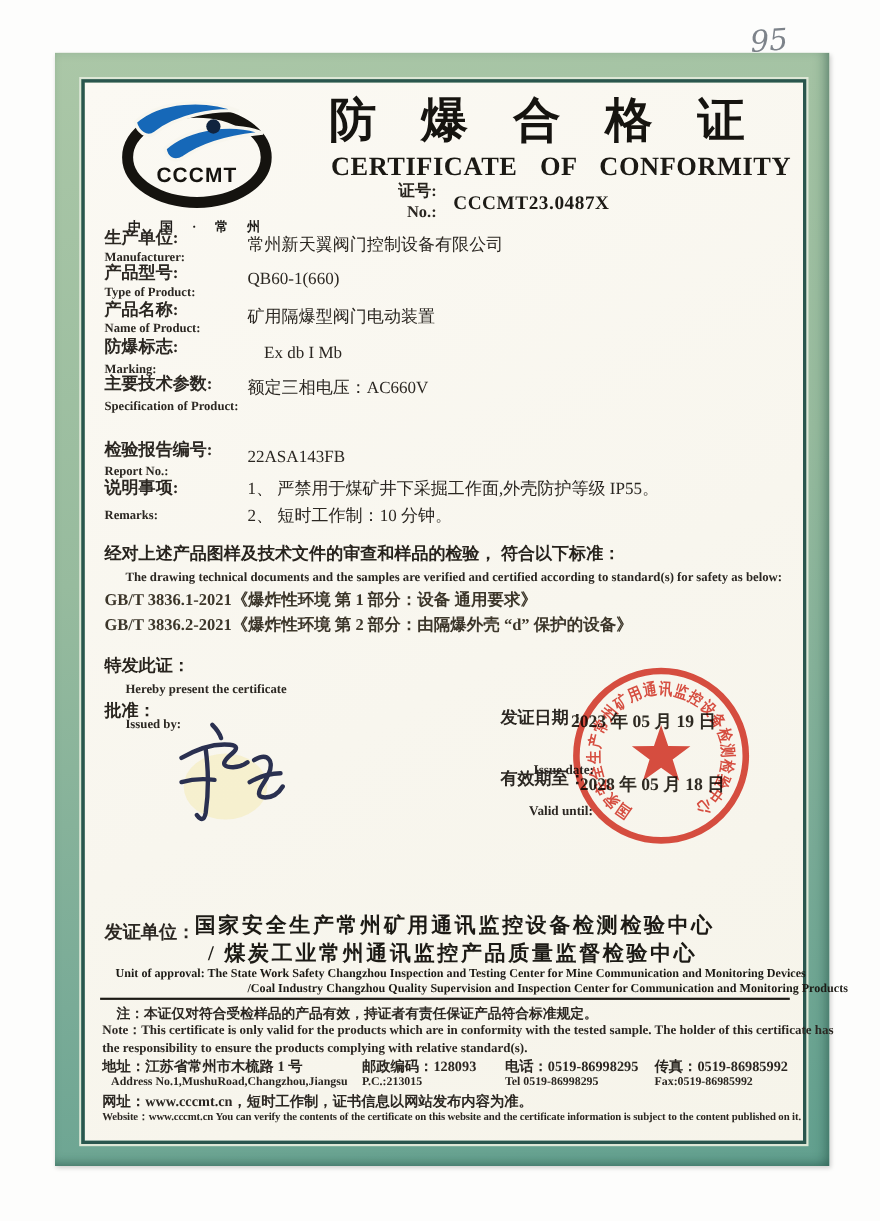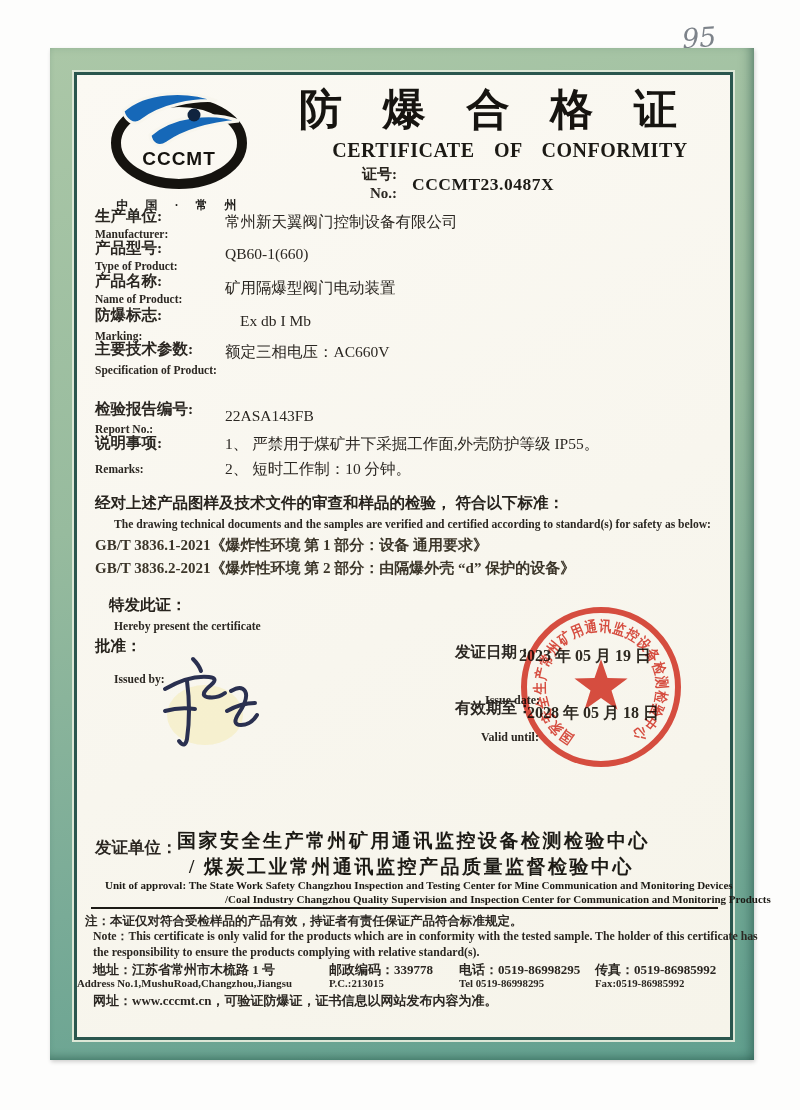--- a/index.html
+++ b/index.html
@@ -21,21 +21,21 @@
     position:absolute;left:24px;top:24px;right:21px;bottom:20px;
     background:linear-gradient(150deg,#fbf9f3 0%,#f8f6ee 55%,#f6f4ea 100%);
     border:3px solid #2a564e;box-shadow:0 0 0 2px #dde7d6;
   }
   .abs{position:absolute;}
   .cn{font-weight:bold;color:#27231d;}
   .en{font-weight:bold;color:#2b2722;}
   
   .logo-cn{font-size:12px;letter-spacing:7px;color:#1f1d1a;font-weight:bold;}
   .title-cn{font-size:43px;font-weight:600;letter-spacing:15px;color:#161410;white-space:nowrap;}
-  .title-en{font-size:20px;font-weight:bold;letter-spacing:.5px;word-spacing:14px;color:#1b1914;}
+  .title-en{font-size:24px;font-weight:bold;letter-spacing:.5px;word-spacing:14px;color:#1b1914;}
   .certno-label{font-size:15px;text-align:right;line-height:19px;}
   .certno-val{font-size:17.5px;font-weight:bold;letter-spacing:.5px;color:#1d1b16;}
   
   .flabel-cn{font-size:15.5px;font-weight:bold;white-space:nowrap;}
   .flabel-en{font-size:11.5px;font-weight:bold;white-space:nowrap;margin-top:1px;}
   .fval{font-size:15.5px;white-space:nowrap;}
   .std{font-size:15px;font-weight:bold;color:#3c362a;white-space:nowrap;}
   .small-en{font-size:11.6px;font-weight:bold;white-space:nowrap;margin-left:19px;}
   
   .date-cn{font-size:15.5px;font-weight:bold;white-space:nowrap;}
@@ -121,24 +121,24 @@
       <div class="flabel-en" style="margin-top:9px;">Remarks:</div>
     </div>
     <div class="abs fval" style="left:148px;top:359px;">1、 严禁用于煤矿井下采掘工作面,外壳防护等级 IP55。</div>
     <div class="abs fval" style="left:148px;top:384px;">2、 短时工作制：10 分钟。</div>
 
     <div class="abs cn" style="left:18px;top:418px;font-size:15.5px;">经对上述产品图样及技术文件的审查和样品的检验， 符合以下标准：</div>
     <div class="abs small-en" style="left:18px;top:443px;">The drawing technical documents and the samples are verified and certified according to standard(s) for safety as below:</div>
     <div class="abs std" style="left:18px;top:461px;">GB/T 3836.1-2021《爆炸性环境 第 1 部分：设备 通用要求》</div>
     <div class="abs std" style="left:18px;top:484px;text-align:right;">GB/T 3836.2-2021《爆炸性环境 第 2 部分：由隔爆外壳 “d” 保护的设备》</div>
 
-    <div class="abs cn" style="left:32px;top:520px;font-size:15.5px;">特发此证：</div>
+    <div class="abs cn" style="left:18px;top:520px;font-size:15.5px;">特发此证：</div>
     <div class="abs small-en" style="left:18px;top:545px;">Hereby present the certificate</div>
     <div class="abs cn" style="left:18px;top:561px;font-size:15.5px;">批准：</div>
-    <div class="abs small-en" style="left:18px;top:598px;">Issued by:</div>
+    <div class="abs small-en" style="left:18px;top:577px;">Issued by:</div>
 
     <div class="abs" style="left:58px;top:570px;">
       <svg width="150" height="125" viewBox="0 0 150 125">
         <ellipse cx="70" cy="70" rx="38" ry="30" fill="#f5e9a8" opacity="0.45"></ellipse>
         <g fill="none" stroke="#2a3050" stroke-width="4" stroke-linecap="round">
           <path d="M58,14 q6,6 8,12"></path>
           <path d="M30,44 q24,-14 44,-12 q10,1 2,8 q-12,10 -4,12 q10,2 18,-4"></path>
           <path d="M52,36 q4,30 0,58 q-2,10 -8,2"></path>
           <path d="M30,66 q14,-4 30,-2"></path>
           <path d="M96,46 q10,-6 14,0 q4,7 -6,22 q-8,12 2,12 q10,0 16,-10"></path>
@@ -169,30 +169,31 @@
       </svg>
     </div>
 
     <div class="abs appr-label" style="left:18px;top:762px;">发证单位：</div>
     <div class="abs appr-line" style="left:100px;top:753px;">国家安全生产常州矿用通讯监控设备检测检验中心</div>
     <div class="abs appr-line" style="left:112px;top:779px;">/ 煤炭工业常州通讯监控产品质量监督检验中心</div>
     <div class="abs appr-en" style="left:28px;top:804px;">Unit of approval:  The State Work Safety Changzhou Inspection and Testing Center for Mine Communication and Monitoring Devices</div>
     <div class="abs appr-en" style="left:148px;top:818px;">/Coal Industry Changzhou Quality Supervision and Inspection Center for Communication and Monitoring Products</div>
     <div class="rule"></div>
 
-    <div class="abs note" style="left:8px;top:838px;">注：本证仅对符合受检样品的产品有效，持证者有责任保证产品符合标准规定。</div>
+    <div class="abs note" style="left:29px;top:838px;">注：本证仅对符合受检样品的产品有效，持证者有责任保证产品符合标准规定。</div>
     <div class="abs note-en" style="left:16px;top:854px;">Note：This certificate is only valid for the products which are in conformity with the tested sample. The holder of this certificate has</div>
     <div class="abs note-en" style="left:16px;top:870px;">the responsibility to ensure the products complying with relative standard(s).</div>
 
     <div class="abs contact-cn" style="left:16px;top:886px;">地址：江苏省常州市木梳路 1 号</div>
-    <div class="abs contact-cn" style="left:252px;top:886px;">邮政编码：339778</div>
+    <div class="abs contact-cn" style="left:252px;top:886px;">邮政编码：128093</div>
     <div class="abs contact-cn" style="left:382px;top:886px;">电话：0519-86998295</div>
     <div class="abs contact-cn" style="left:518px;top:886px;">传真：0519-86985992</div>
 
-    <div class="abs contact-en" style="left:0;top:902px;">Address No.1,MushuRoad,Changzhou,Jiangsu</div>
+    <div class="abs contact-en" style="left:24px;top:902px;">Address No.1,MushuRoad,Changzhou,Jiangsu</div>
     <div class="abs contact-en" style="left:252px;top:902px;">P.C.:213015</div>
     <div class="abs contact-en" style="left:382px;top:902px;">Tel 0519-86998295</div>
     <div class="abs contact-en" style="left:518px;top:902px;">Fax:0519-86985992</div>
 
-    <div class="abs contact-cn" style="left:16px;top:917px;">网址：www.cccmt.cn，可验证防爆证，证书信息以网站发布内容为准。</div>
+    <div class="abs contact-cn" style="left:16px;top:917px;">网址：www.cccmt.cn，短时工作制，证书信息以网站发布内容为准。</div>
+    <div class="abs web-en" style="left:16px;top:934px;">Website：www.cccmt.cn  You can verify the contents of the certificate on this website and the certificate information is subject to the content published on it.</div>
 
   </div>
 </div>
 
 </body></html>

